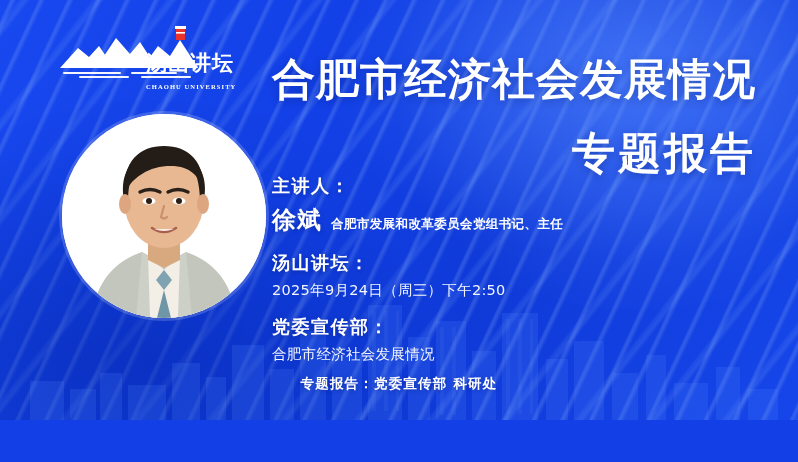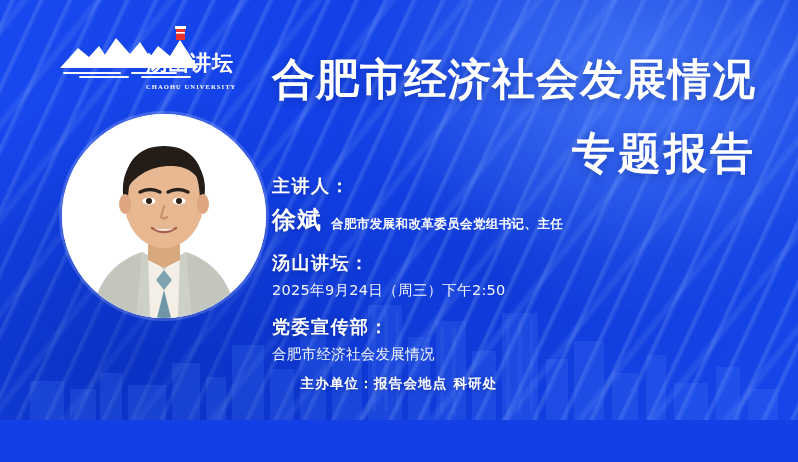--- a/index.html
+++ b/index.html
@@ -257,15 +257,15 @@
 
     <div class="d-label">汤山讲坛：</div>
     <div class="d-value">2025年9月24日（周三）下午2:50</div>
 
     <div class="gap"></div>
 
     <div class="d-label">党委宣传部：</div>
     <div class="d-value">合肥市经济社会发展情况</div>
   </div>
 
-  <div class="footer">主办单位：报告会地点  科研处</div>
+  <div class="footer">专题报告：党委宣传部  科研处</div>
 
 </div>
 
 </body></html>

